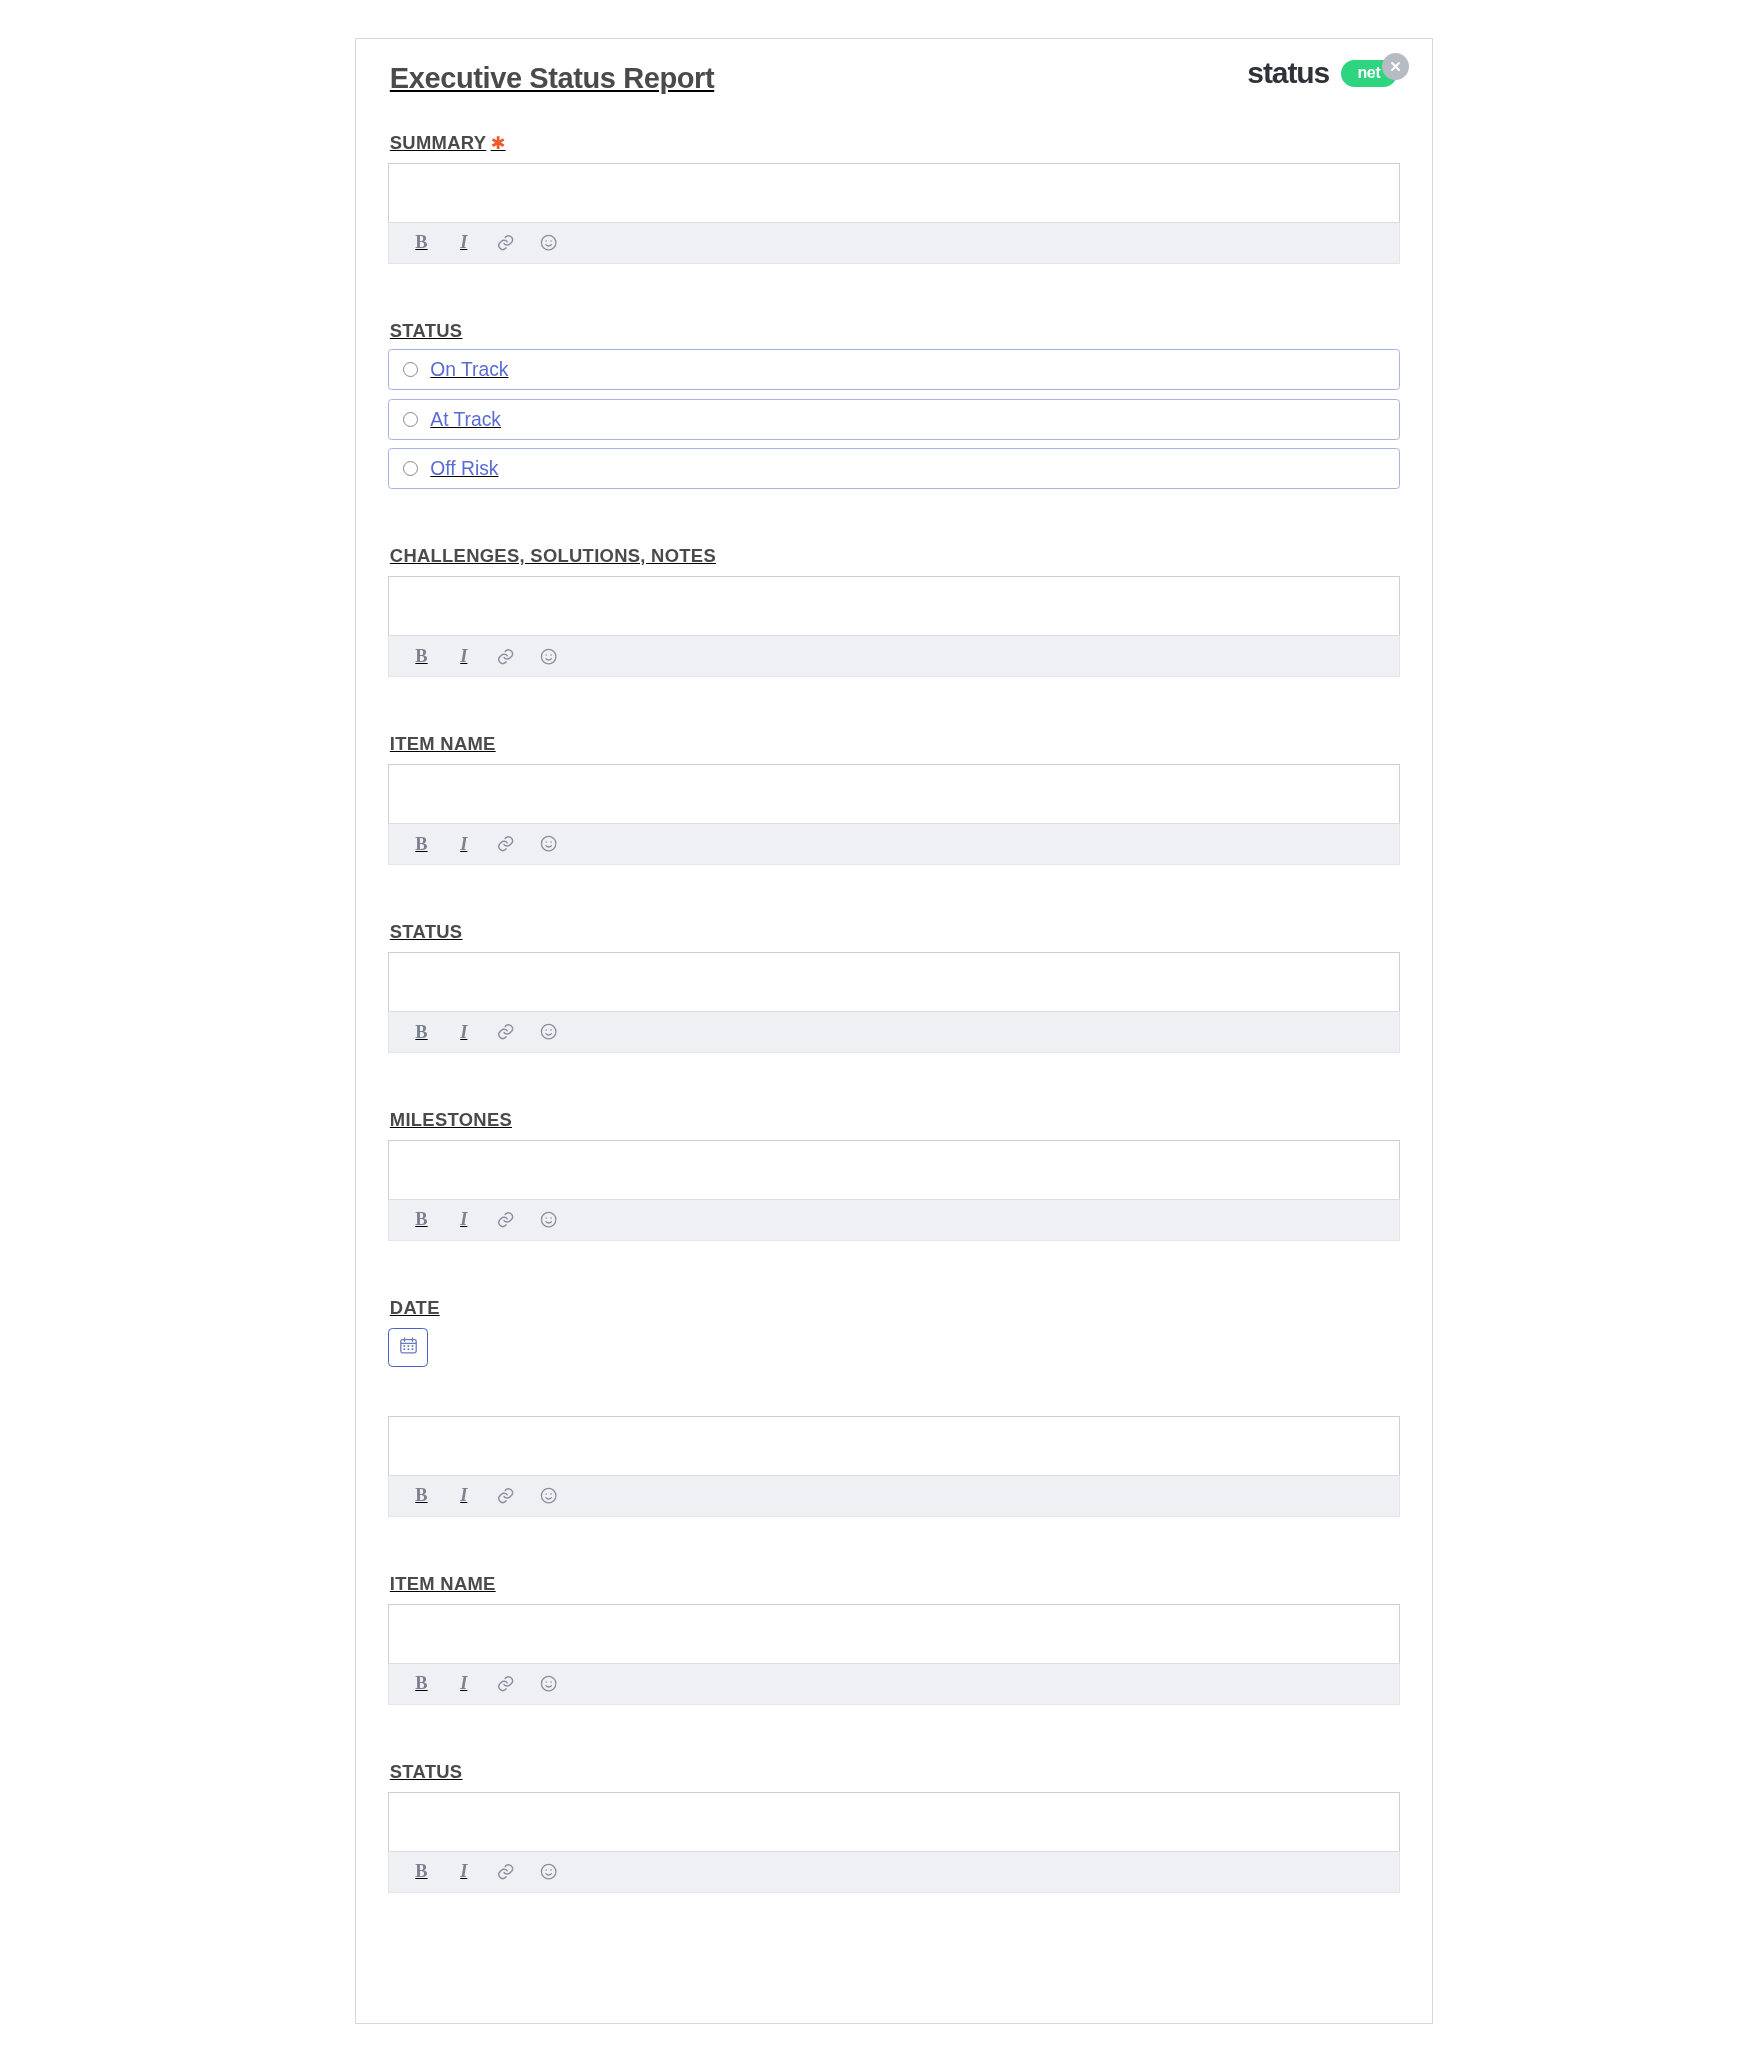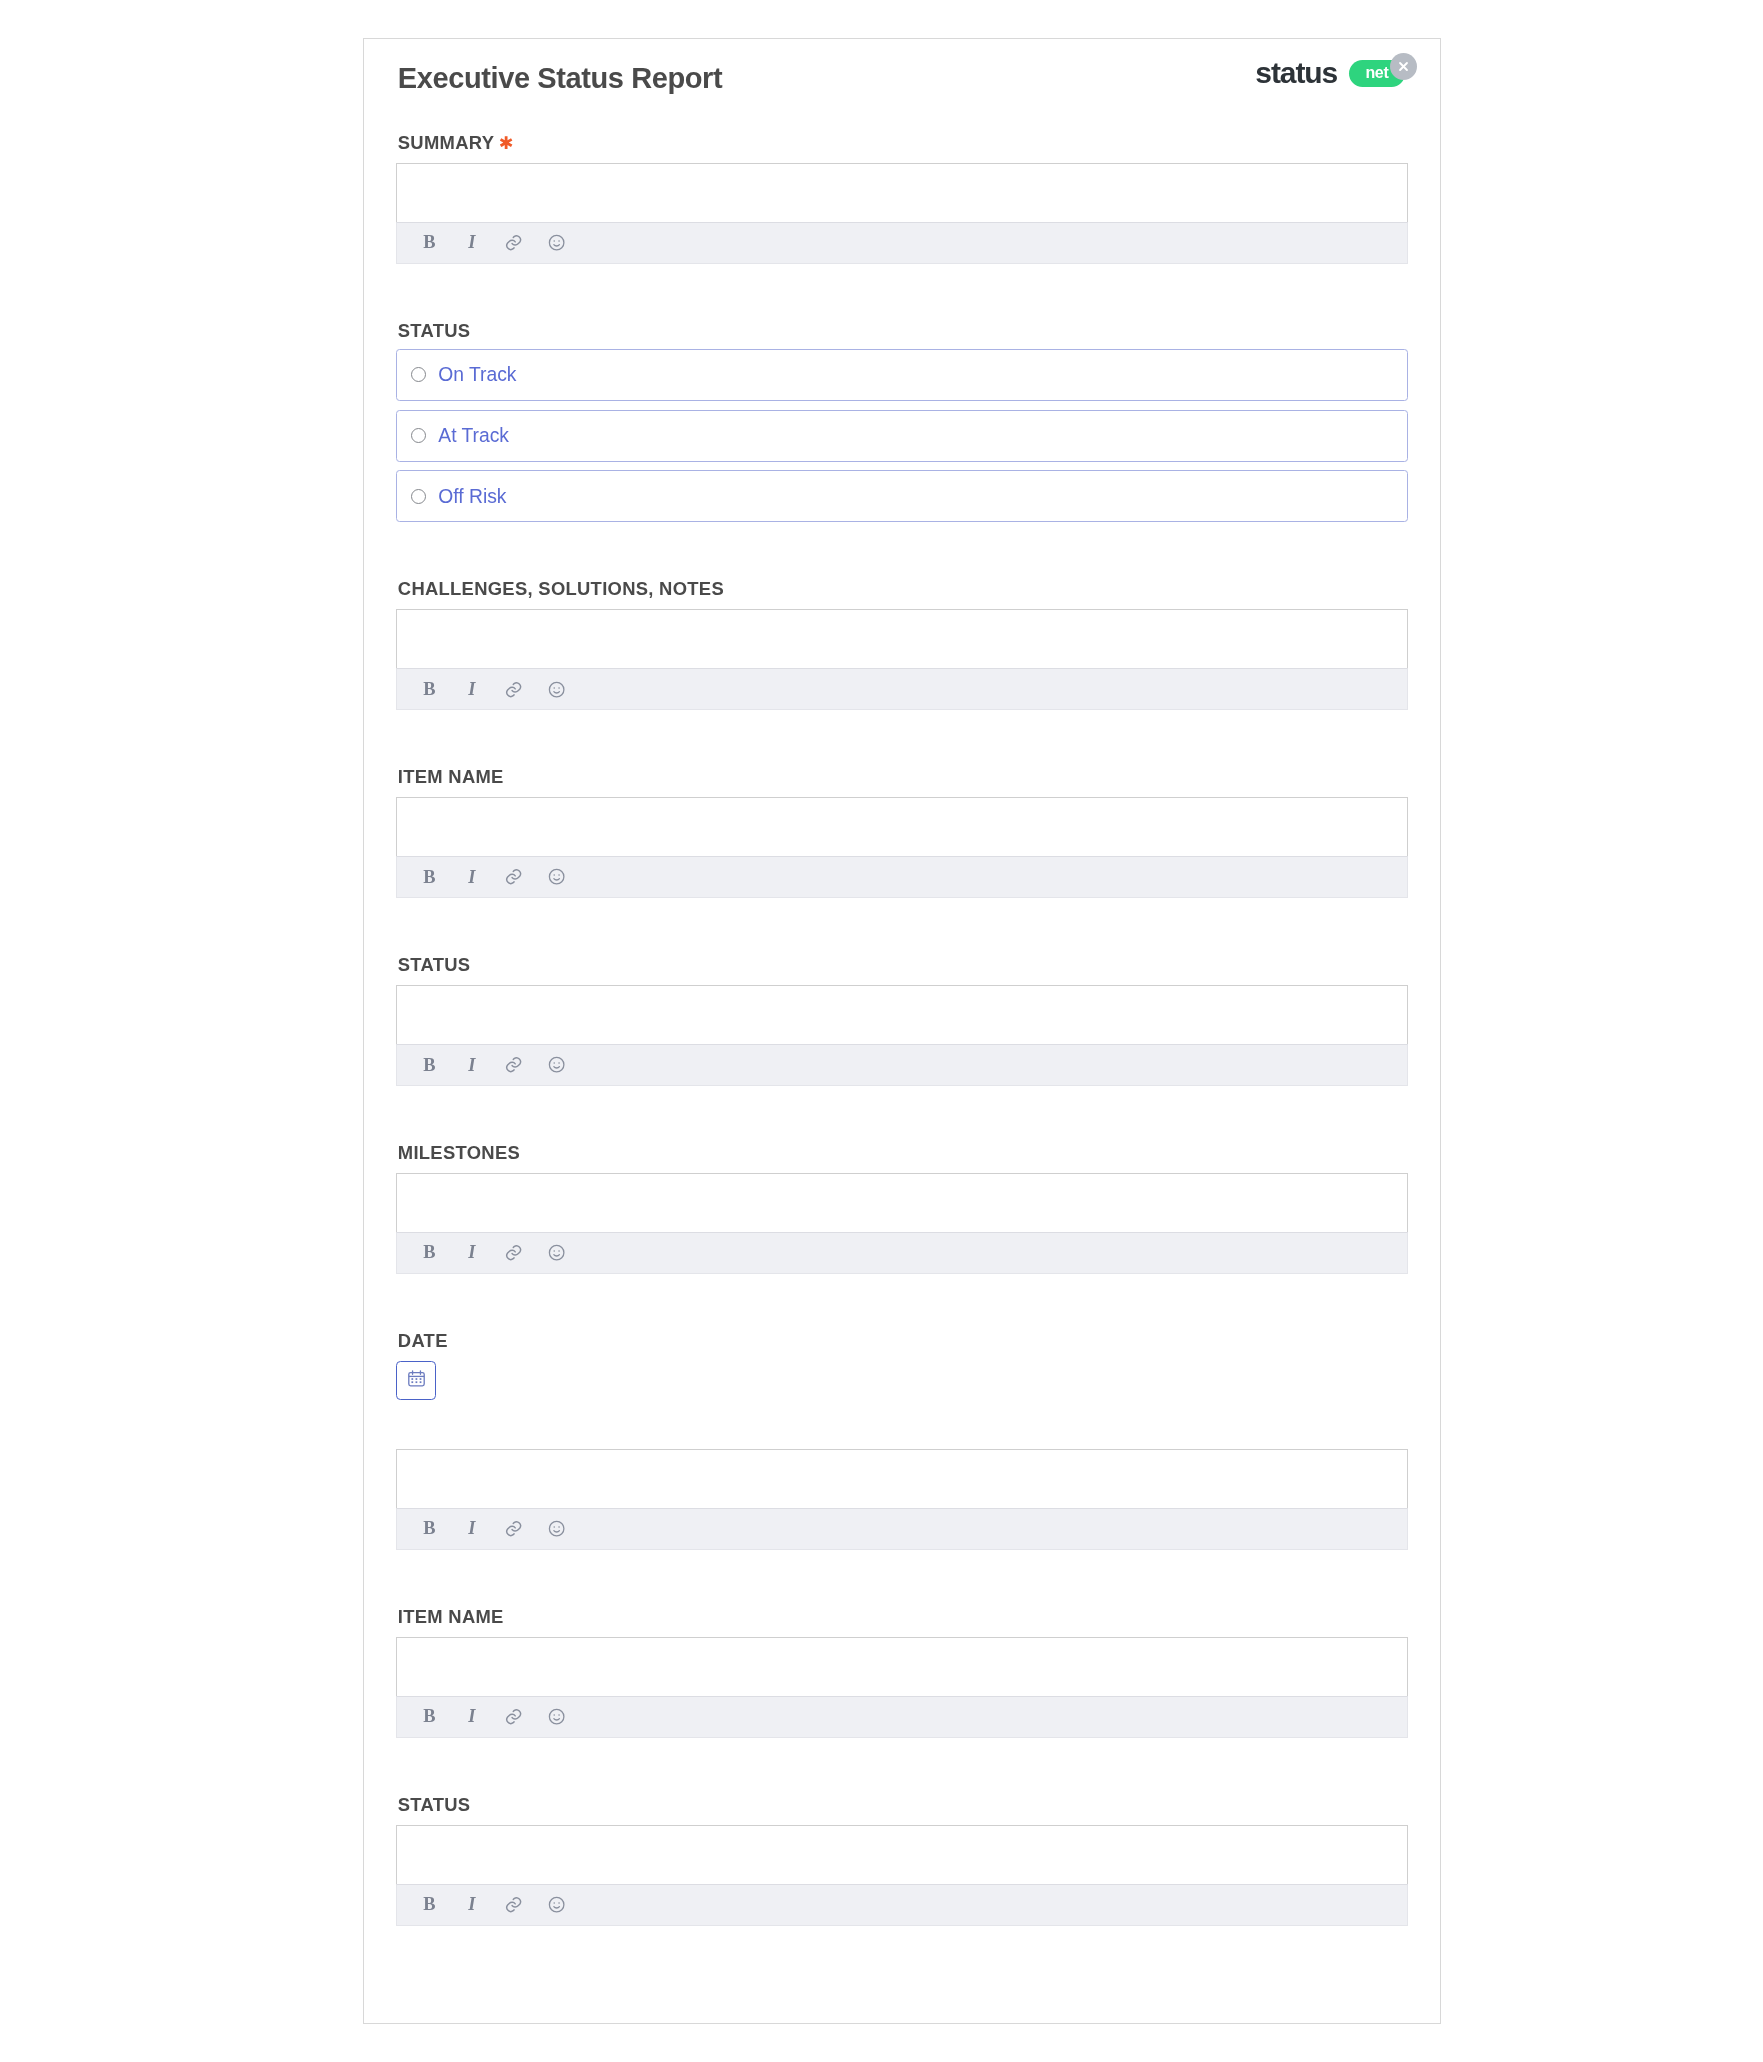--- a/index.html
+++ b/index.html
@@ -11,28 +11,29 @@
   body {
     width: 1764px;
     height: 2063px;
     overflow: hidden;
     position: relative;
   }
 
   
   .card {
     position: absolute;
-    left: 363px;
+    left: 355px;
     top: 38px;
     width: 1078px;
     height: 1986px;
     background: #ffffff;
     border: 1.8px solid #d8d8d8;
     box-sizing: border-box;
     overflow: hidden;
+    text-decoration: underline;
   }
   .card-inner {
     padding: 0 32px 0 32px;
     box-sizing: border-box;
     width: 100%;
   }
 
   
   .header {
     position: relative;
@@ -149,21 +150,21 @@
     font-size: 18.4px;
     font-style: italic;
     font-weight: bold;
     color: #7b818f;
     font-family: "Liberation Serif", serif;
   }
 
   
   .radio-group { margin-top: 8.8px; }
   .radio-row {
-    height: 52px;
+    height: 41px;
     border: 1.3px solid #a9b2e4;
     border-radius: 3.5px;
     background: #ffffff;
     display: flex;
     align-items: center;
     padding-left: 14px;
     margin-bottom: 8.8px;
     box-sizing: border-box;
     cursor: pointer;
   }

